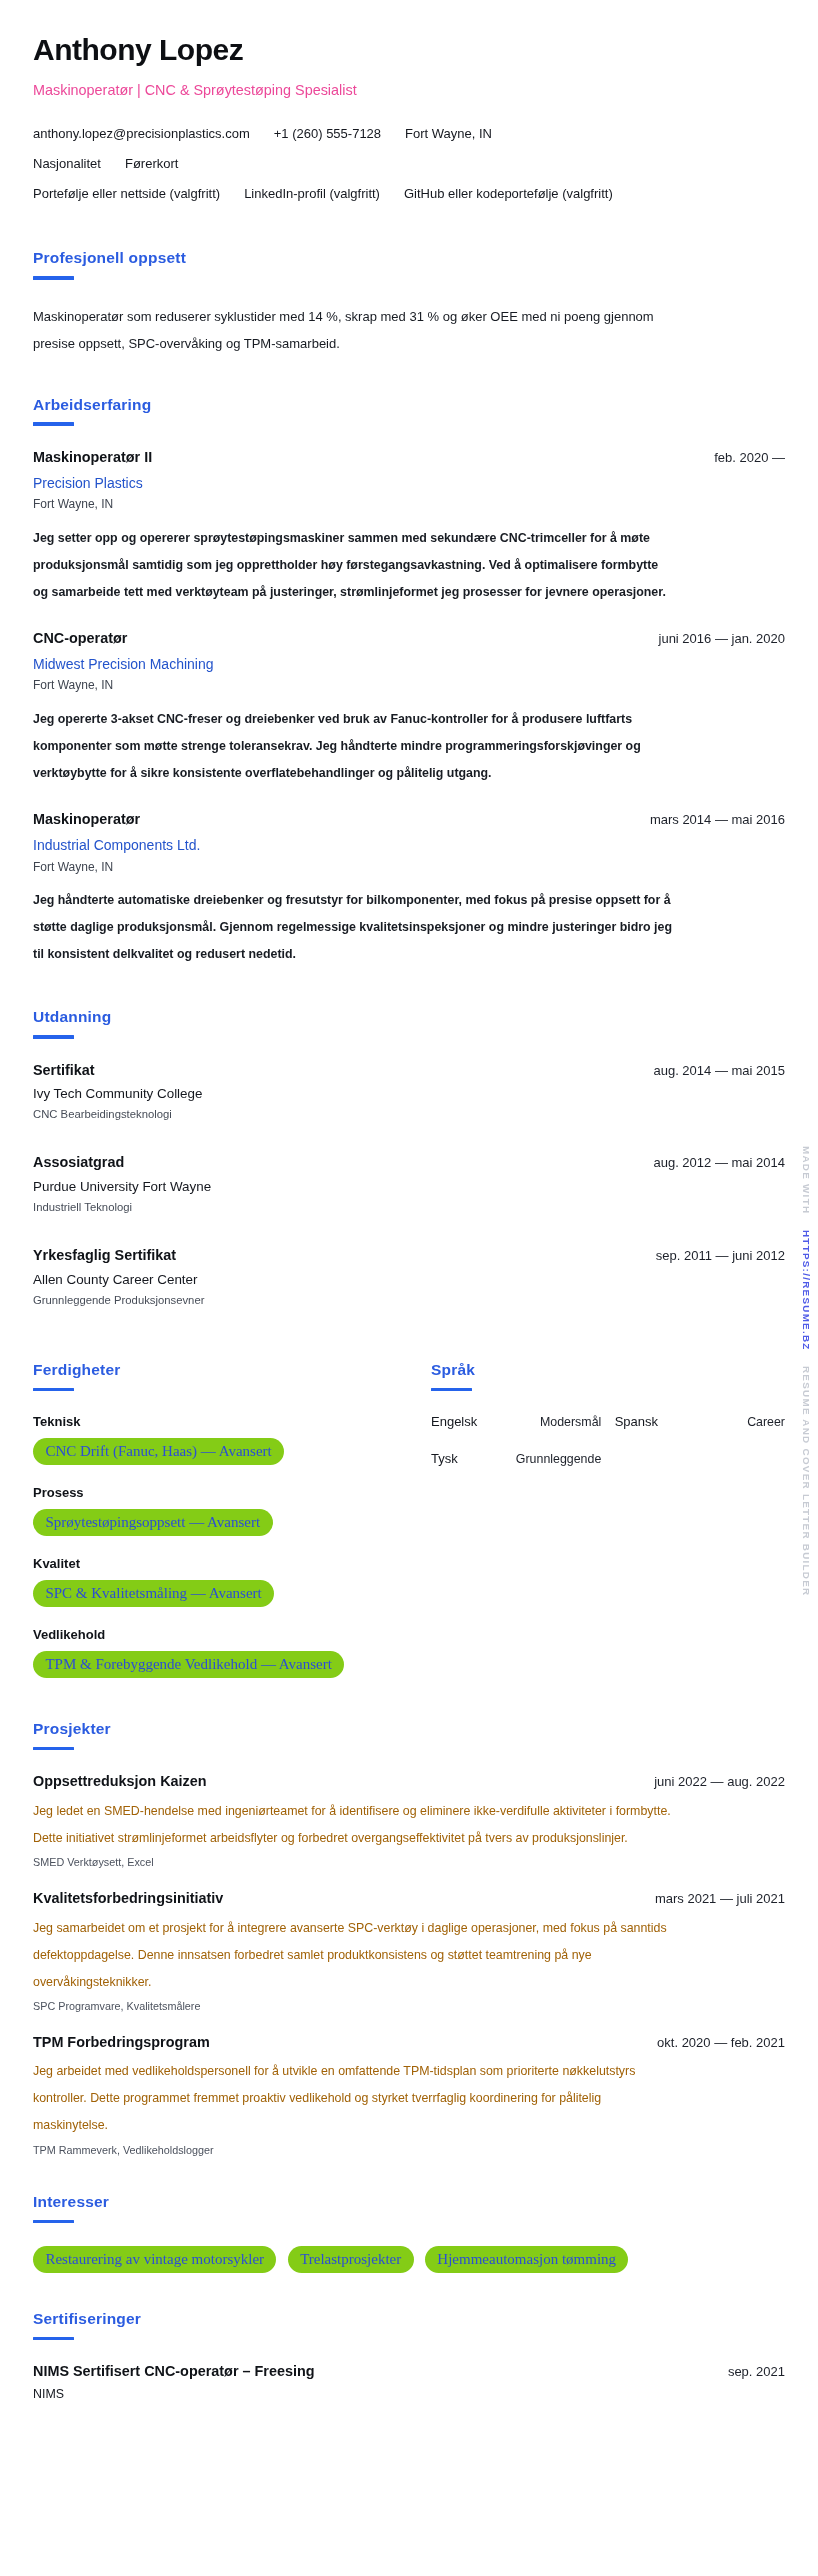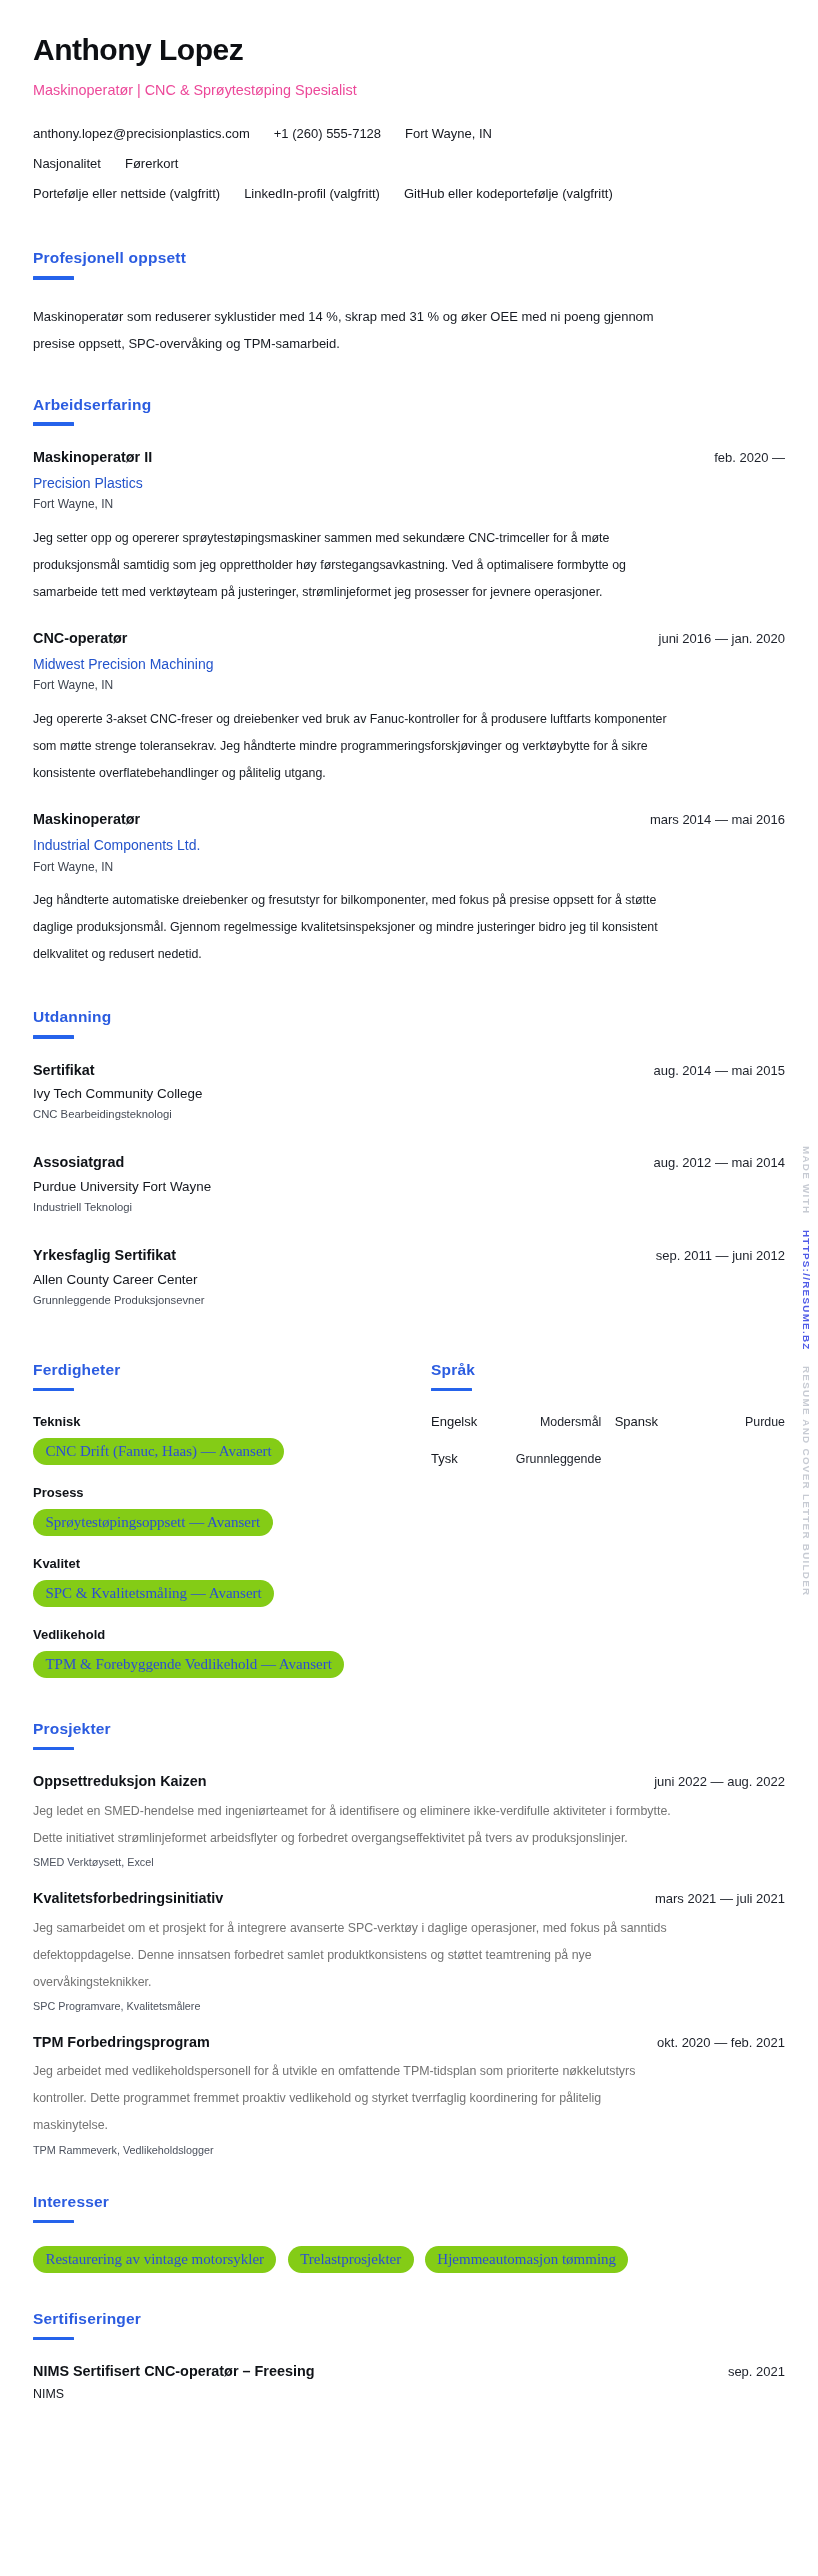--- a/index.html
+++ b/index.html
@@ -31,21 +31,21 @@
   .profile-text { font-size:13px; line-height:27px; max-width:639px; color:#181c23; }
 
   
   .entry { margin-bottom:24px; }
   .entry:last-child { margin-bottom:0; }
   .entry-top { display:flex; justify-content:space-between; align-items:baseline; }
   .entry-title { font-size:14.4px; line-height:17.5px; font-weight:700; color:#101318; }
   .entry-date { font-size:13px; line-height:15.5px; color:#1d212a; white-space:nowrap; margin-left:12.4px; }
   .entry-company { margin-top:8.2px; font-size:14px; line-height:16.5px; color:#2353cb; }
   .entry-loc { margin-top:6.2px; font-size:12px; line-height:14.4px; color:#3f4550; }
-  .entry-desc { margin-top:13.4px; font-size:12.4px; line-height:27px; max-width:639px; color:#181c23; }
+  .entry-desc { margin-top:13.4px; font-size:12.4px; line-height:27px; max-width:639px; color:#181c23;font-weight:bold; }
 
   .edu-entry { margin-bottom:33px; }
   .edu-entry:last-child { margin-bottom:0; }
   .edu-school { margin-top:7.2px; font-size:13.4px; line-height:15.5px; color:#15181f; }
   .edu-field { margin-top:6.2px; font-size:11.3px; line-height:13.4px; color:#474d58; }
 
   
   .two-col { display:grid; grid-template-columns:367px 1fr; column-gap:31px; }
   .skill-group { margin-bottom:20.6px; }
   .skill-group:last-child { margin-bottom:0; }
@@ -53,21 +53,21 @@
   .pill { display:inline-block; margin-top:8.2px; padding:6.7px 12.4px; border-radius:515px;
           background:#84cc16; color:#2b4fd3; font-size:15px; line-height:13.4px;font-family:Liberation Serif, serif; }
   .lang-grid { display:grid; grid-template-columns:1fr 1fr; column-gap:13.4px; row-gap:20.6px; }
   .lang-item { display:flex; justify-content:space-between; align-items:baseline; }
   .lang-name { font-size:13px; line-height:15.5px; color:#15181f; }
   .lang-level { font-size:12.4px; line-height:15.5px; color:#1d212a; }
 
   
   .proj-entry { margin-bottom:20.6px; }
   .proj-entry:last-child { margin-bottom:0; }
-  .proj-desc { margin-top:7.2px; font-size:12.4px; line-height:27px; max-width:639px; color:#737373; }
+  .proj-desc { margin-top:7.2px; font-size:12.4px; line-height:27px; max-width:639px; color:#a16207; }
   .proj-tools { margin-top:4.1px; font-size:10.8px; line-height:13.4px; color:#4c525e; }
 
   
   .tag-row { display:flex; flex-wrap:wrap; gap:11.3px; }
   .tag-row .pill { margin-top:0; }
 
   
   .cert-issuer { margin-top:6.2px; font-size:12.4px; line-height:14.4px; color:#15181f; }
 
   
@@ -212,21 +212,21 @@
       <h2 class="sec-head">Språk</h2>
       <div class="sec-bar"></div>
       <div class="sec-body lang-grid">
 
         <div class="lang-item">
           <span class="lang-name">Engelsk</span>
           <span class="lang-level">Modersmål</span>
         </div>
         <div class="lang-item">
           <span class="lang-name">Spansk</span>
-          <span class="lang-level">Purdue</span>
+          <span class="lang-level">Career</span>
         </div>
         <div class="lang-item">
           <span class="lang-name">Tysk</span>
           <span class="lang-level">Grunnleggende</span>
         </div>
 
       </div>
     </div>
 
   </div>

